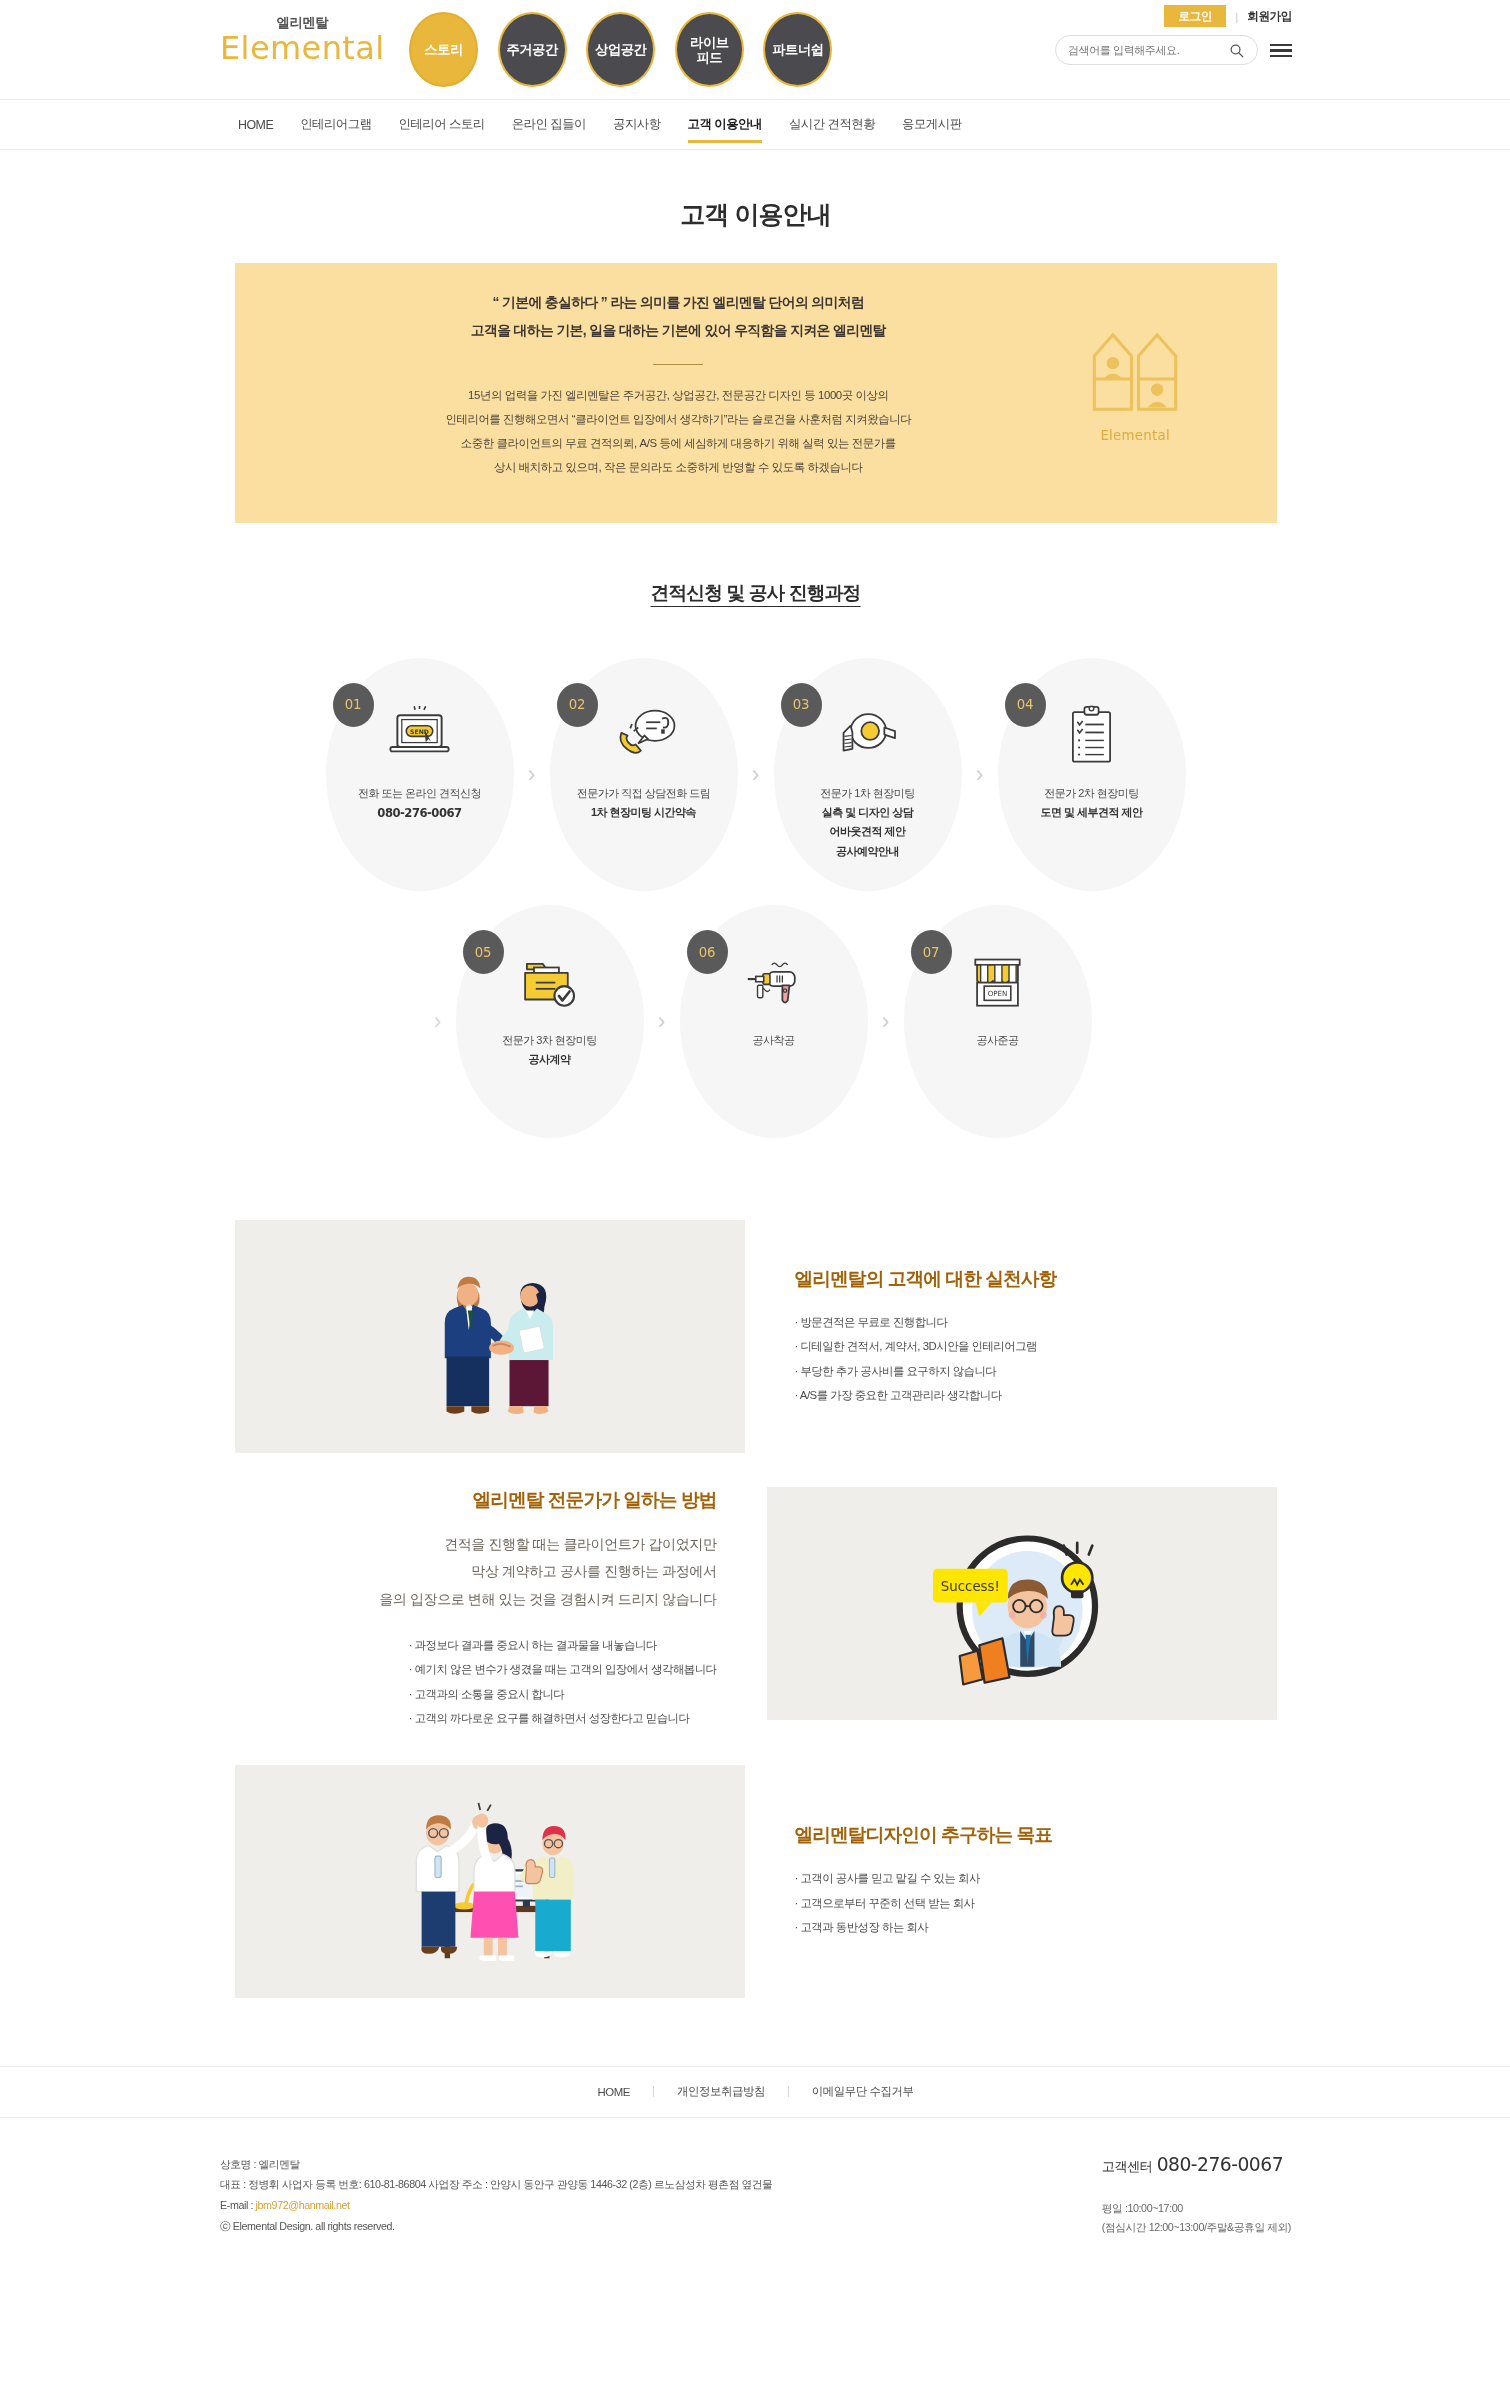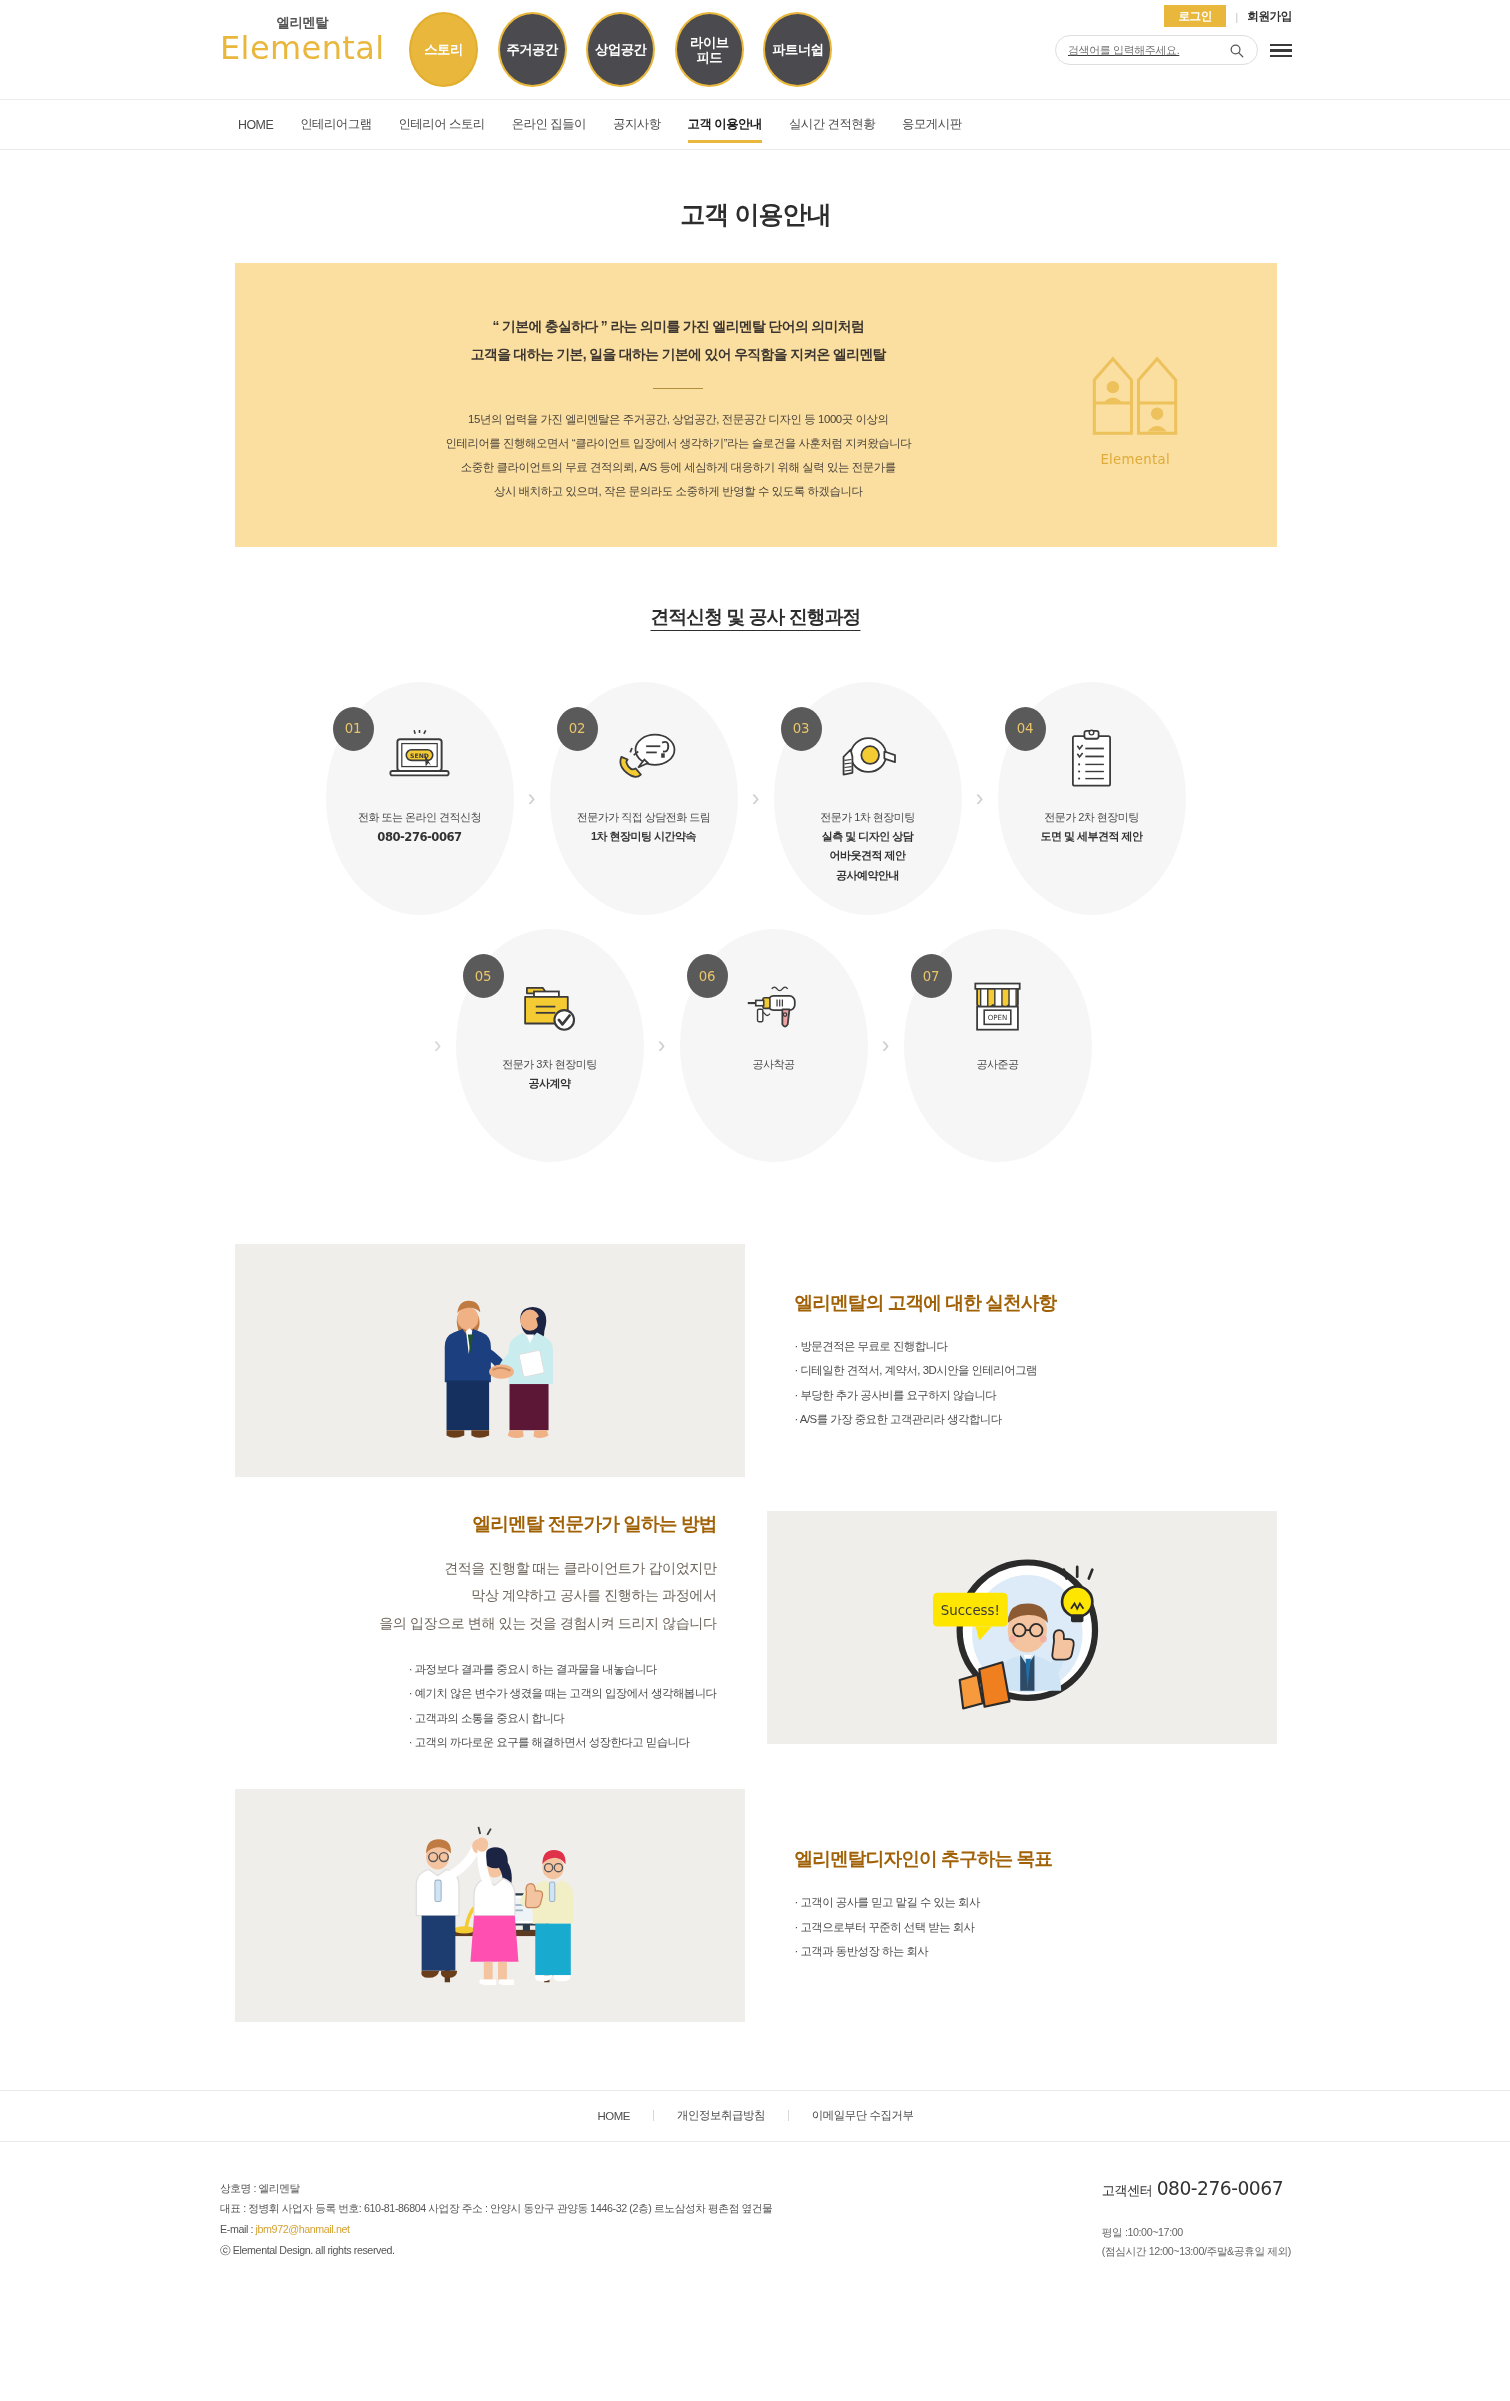--- a/index.html
+++ b/index.html
@@ -47,21 +47,21 @@
   }
   .login-btn {
     background: #e8b73c; color: #fff; padding: 3.6px 14.2px;
     font-size: 11.6px; font-weight: 600; cursor: pointer; letter-spacing: -0.4px;
   }
   .auth-divider { color: #c9c9c9; }
   .signup-link { color: #333; font-weight: 700; font-size: 11.6px; cursor: pointer; letter-spacing: -0.4px; }
   .search-row { display: flex; align-items: center; justify-content: flex-end; gap: 12.4px; }
   .search-box {
     width: 203px; height: 30px; border: 0.9px solid #dedede; border-radius: 16px;
-    display: flex; align-items: center; padding: 0 12.4px; background: #fff; text-decoration: underline;
+    display: flex; align-items: center; padding: 0 12.4px; background: #fff;
   }
   .search-input {
     border: none; outline: none; flex: 1; font-size: 11px; color: #999;
     font-family: "Liberation Sans", sans-serif; background: transparent; letter-spacing: -0.4px;
   }
   .search-icon { width: 15px; height: 15px; cursor: pointer; }
   .hamburger { display: flex; flex-direction: column; gap: 3.6px; cursor: pointer; }
   .hamburger span { display: block; width: 22px; height: 2.2px; background: #3a3a3a; }
 
   
@@ -82,21 +82,21 @@
 
   
   .page-title {
     text-align: center; font-size: 25px; font-weight: 600;
     color: #2d2d2d; letter-spacing: -0.9px; margin-top: 48px; margin-bottom: 32px;
   }
 
   
   .intro-banner {
     margin: 0 auto; width: 1042px; background: #fadfa0;
-    padding: 50px 0 43px; display: flex; align-items: center; justify-content: center;
+    padding: 26px 0 43px; display: flex; align-items: center; justify-content: center;
   }
   .intro-text { width: 747px; text-align: center; }
   .intro-head {
     font-size: 13.8px; font-weight: 700; color: #3c3530;
     line-height: 2.05; letter-spacing: -0.6px;
   }
   .intro-rule { width: 50px; height: 0.9px; background: #b08f41; margin: 18px auto 19.6px; }
   .intro-body {
     font-size: 11.4px; color: #4a423a; line-height: 2.1; letter-spacing: -0.4px;
   }

